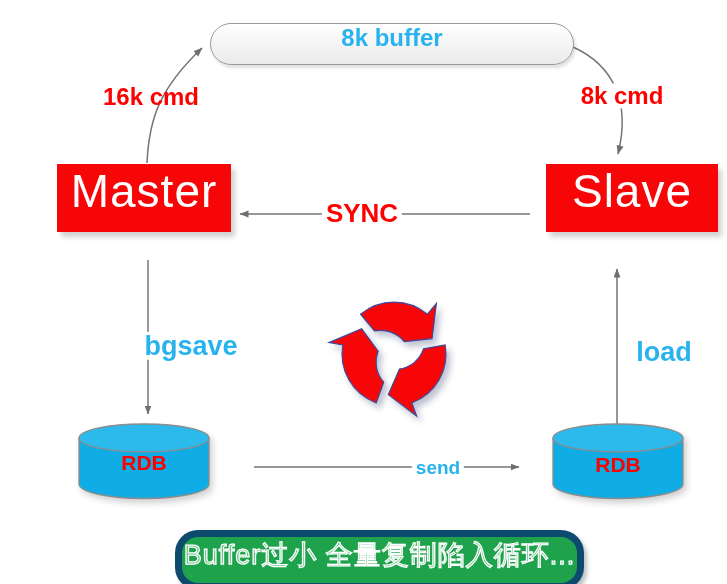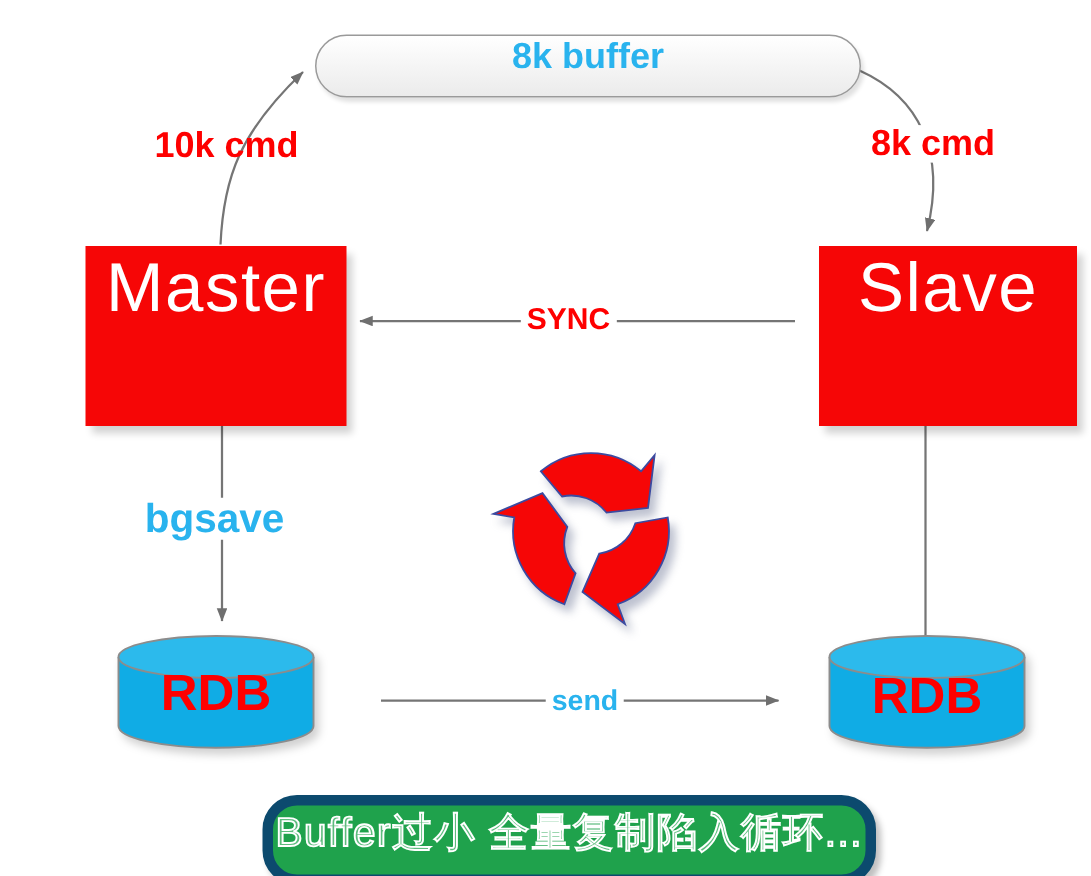--- a/index.html
+++ b/index.html
@@ -14,37 +14,37 @@
 
   .pill{
     left:210px;top:23px;width:362px;height:40px;border-radius:21px;
     background:linear-gradient(#ffffff,#ebebeb);
     border:1px solid #9a9a9a;
     box-shadow:2px 3px 3px rgba(0,0,0,.12);
     color:var(--cyan,#29b3ee);font-size:24px;font-weight:bold;
   }
 
   .redbox{
-    width:174px;height:120px;background:var(--red,#f60606);
+    width:174px;height:68px;background:var(--red,#f60606);
     box-shadow:4px 5px 5px rgba(0,0,0,.18);
     color:var(--box_text,#fff);font-size:46px;font-weight:400;letter-spacing:1px;
   }
   .master{left:57px;top:164px;}
   .slave{left:546px;top:164px;width:172px;}
 
   .lbl{
     position:absolute;transform:translate(-50%,-50%);z-index:3;
     font-weight:bold;white-space:nowrap;line-height:1.05;
   }
   .lbl.red{color:var(--red_text,#fe0000);}
-  .lbl.cyan{color:var(--cyan,#29b3ee);}
+  .lbl.cyan{color:var(--cyan,#29b3ee);margin-left:48px;}
   .onl{background:#fff;padding:0 4px;}
 
   .cyl{position:absolute;z-index:2;width:132px;height:78px;filter:drop-shadow(3px 4px 3px rgba(0,0,0,.18));}
-  .cyl-label{position:absolute;transform:translate(-50%,-50%);z-index:3;color:var(--red_text,#fe0000);font-size:34px;font-weight:bold;}
+  .cyl-label{position:absolute;transform:translate(-50%,-50%);z-index:3;color:var(--red_text,#fe0000);font-size:21px;font-weight:bold;}
 
   .cycle{position:absolute;left:324px;top:284px;width:140px;height:140px;z-index:2;}
   .cycle path,.cycle use{fill:var(--red,#f20000);stroke:#3b4aa0;stroke-width:1.2;}
   .cycle{filter:drop-shadow(4px 5px 3px rgba(110,120,150,.45));}
 
   .note{
     left:175px;top:530px;width:395px;height:46px;border-radius:23px;
     background:var(--green,#1fa24c);border:7px solid #0c4a6e;
     box-shadow:3px 4px 4px rgba(0,0,0,.25);
     font-size:27px;font-weight:normal;letter-spacing:1px;
@@ -77,24 +77,25 @@
     <span>8k buffer</span>
   </div>
 
   <div class="node redbox master">
     <span>Master</span>
   </div>
   <div class="node redbox slave">
     <span>Slave</span>
   </div>
 
-  <div class="lbl red" style="left:151px;top:97px;font-size:24px;">10k cmd</div>
+  <div class="lbl red" style="left:151px;top:97px;font-size:24px;">16k cmd</div>
   <div class="lbl red onl" style="left:622px;top:96px;font-size:24px;text-align:center;">8k cmd</div>
-  <div class="lbl red onl" style="left:379px;top:214px;font-size:20px;text-align:center;">SYNC</div>
+  <div class="lbl red onl" style="left:362px;top:214px;font-size:26px;text-align:center;">SYNC</div>
   <div class="lbl cyan onl" style="left:143px;top:346px;font-size:27px;">bgsave</div>
+  <div class="lbl cyan onl" style="left:616px;top:352px;font-size:27px;">load</div>
   <div class="lbl cyan onl" style="left:390px;top:468px;font-size:19px;">send</div>
 
   <svg class="cyl" style="left:78px;top:423px;" viewBox="0 0 132 78">
     <path d="M1,15 V61 A65,14.5 0 0 0 131,61 V15" fill="#10ace5" stroke="#8c8c8c" stroke-width="1.3"></path>
     <ellipse cx="66" cy="15" rx="65" ry="14" fill="#2cbaec" stroke="#8c8c8c" stroke-width="1.3"></ellipse>
   </svg>
   <div class="cyl-label" style="left:144px;top:463px;">RDB</div>
 
   <svg class="cyl" style="left:552px;top:423px;" viewBox="0 0 132 78">
     <path d="M1,15 V61 A65,14.5 0 0 0 131,61 V15" fill="#10ace5" stroke="#8c8c8c" stroke-width="1.3"></path>

